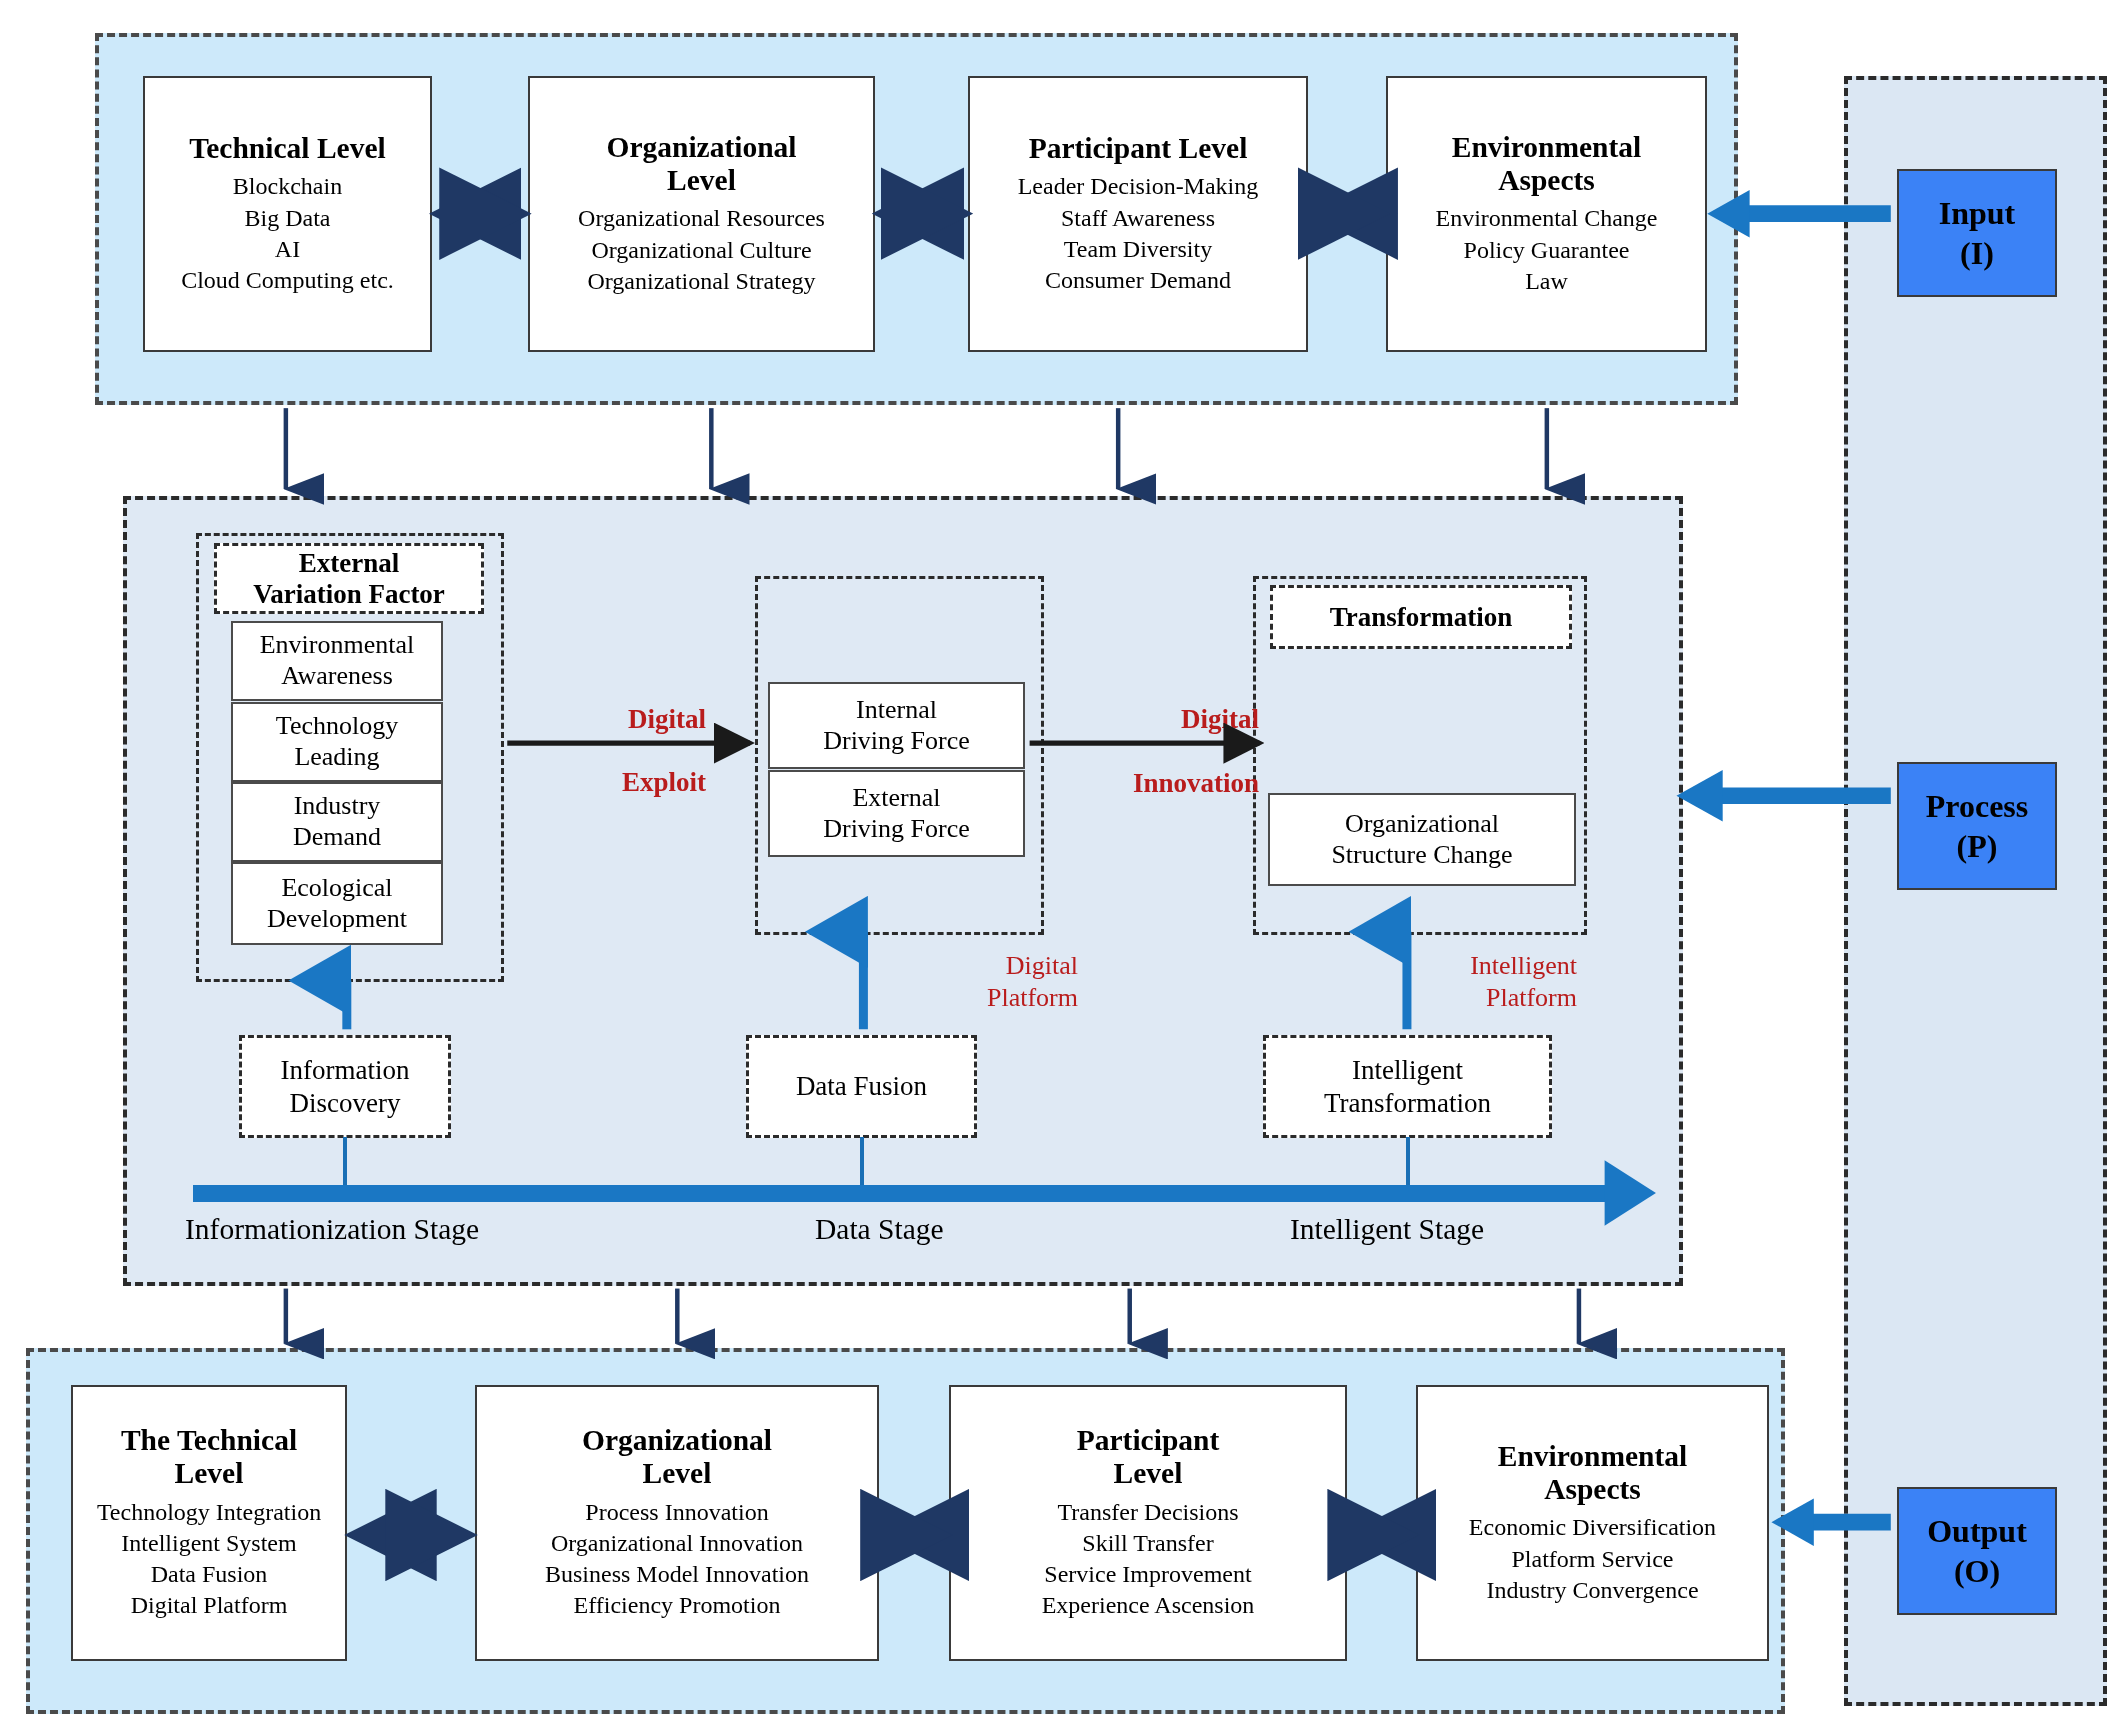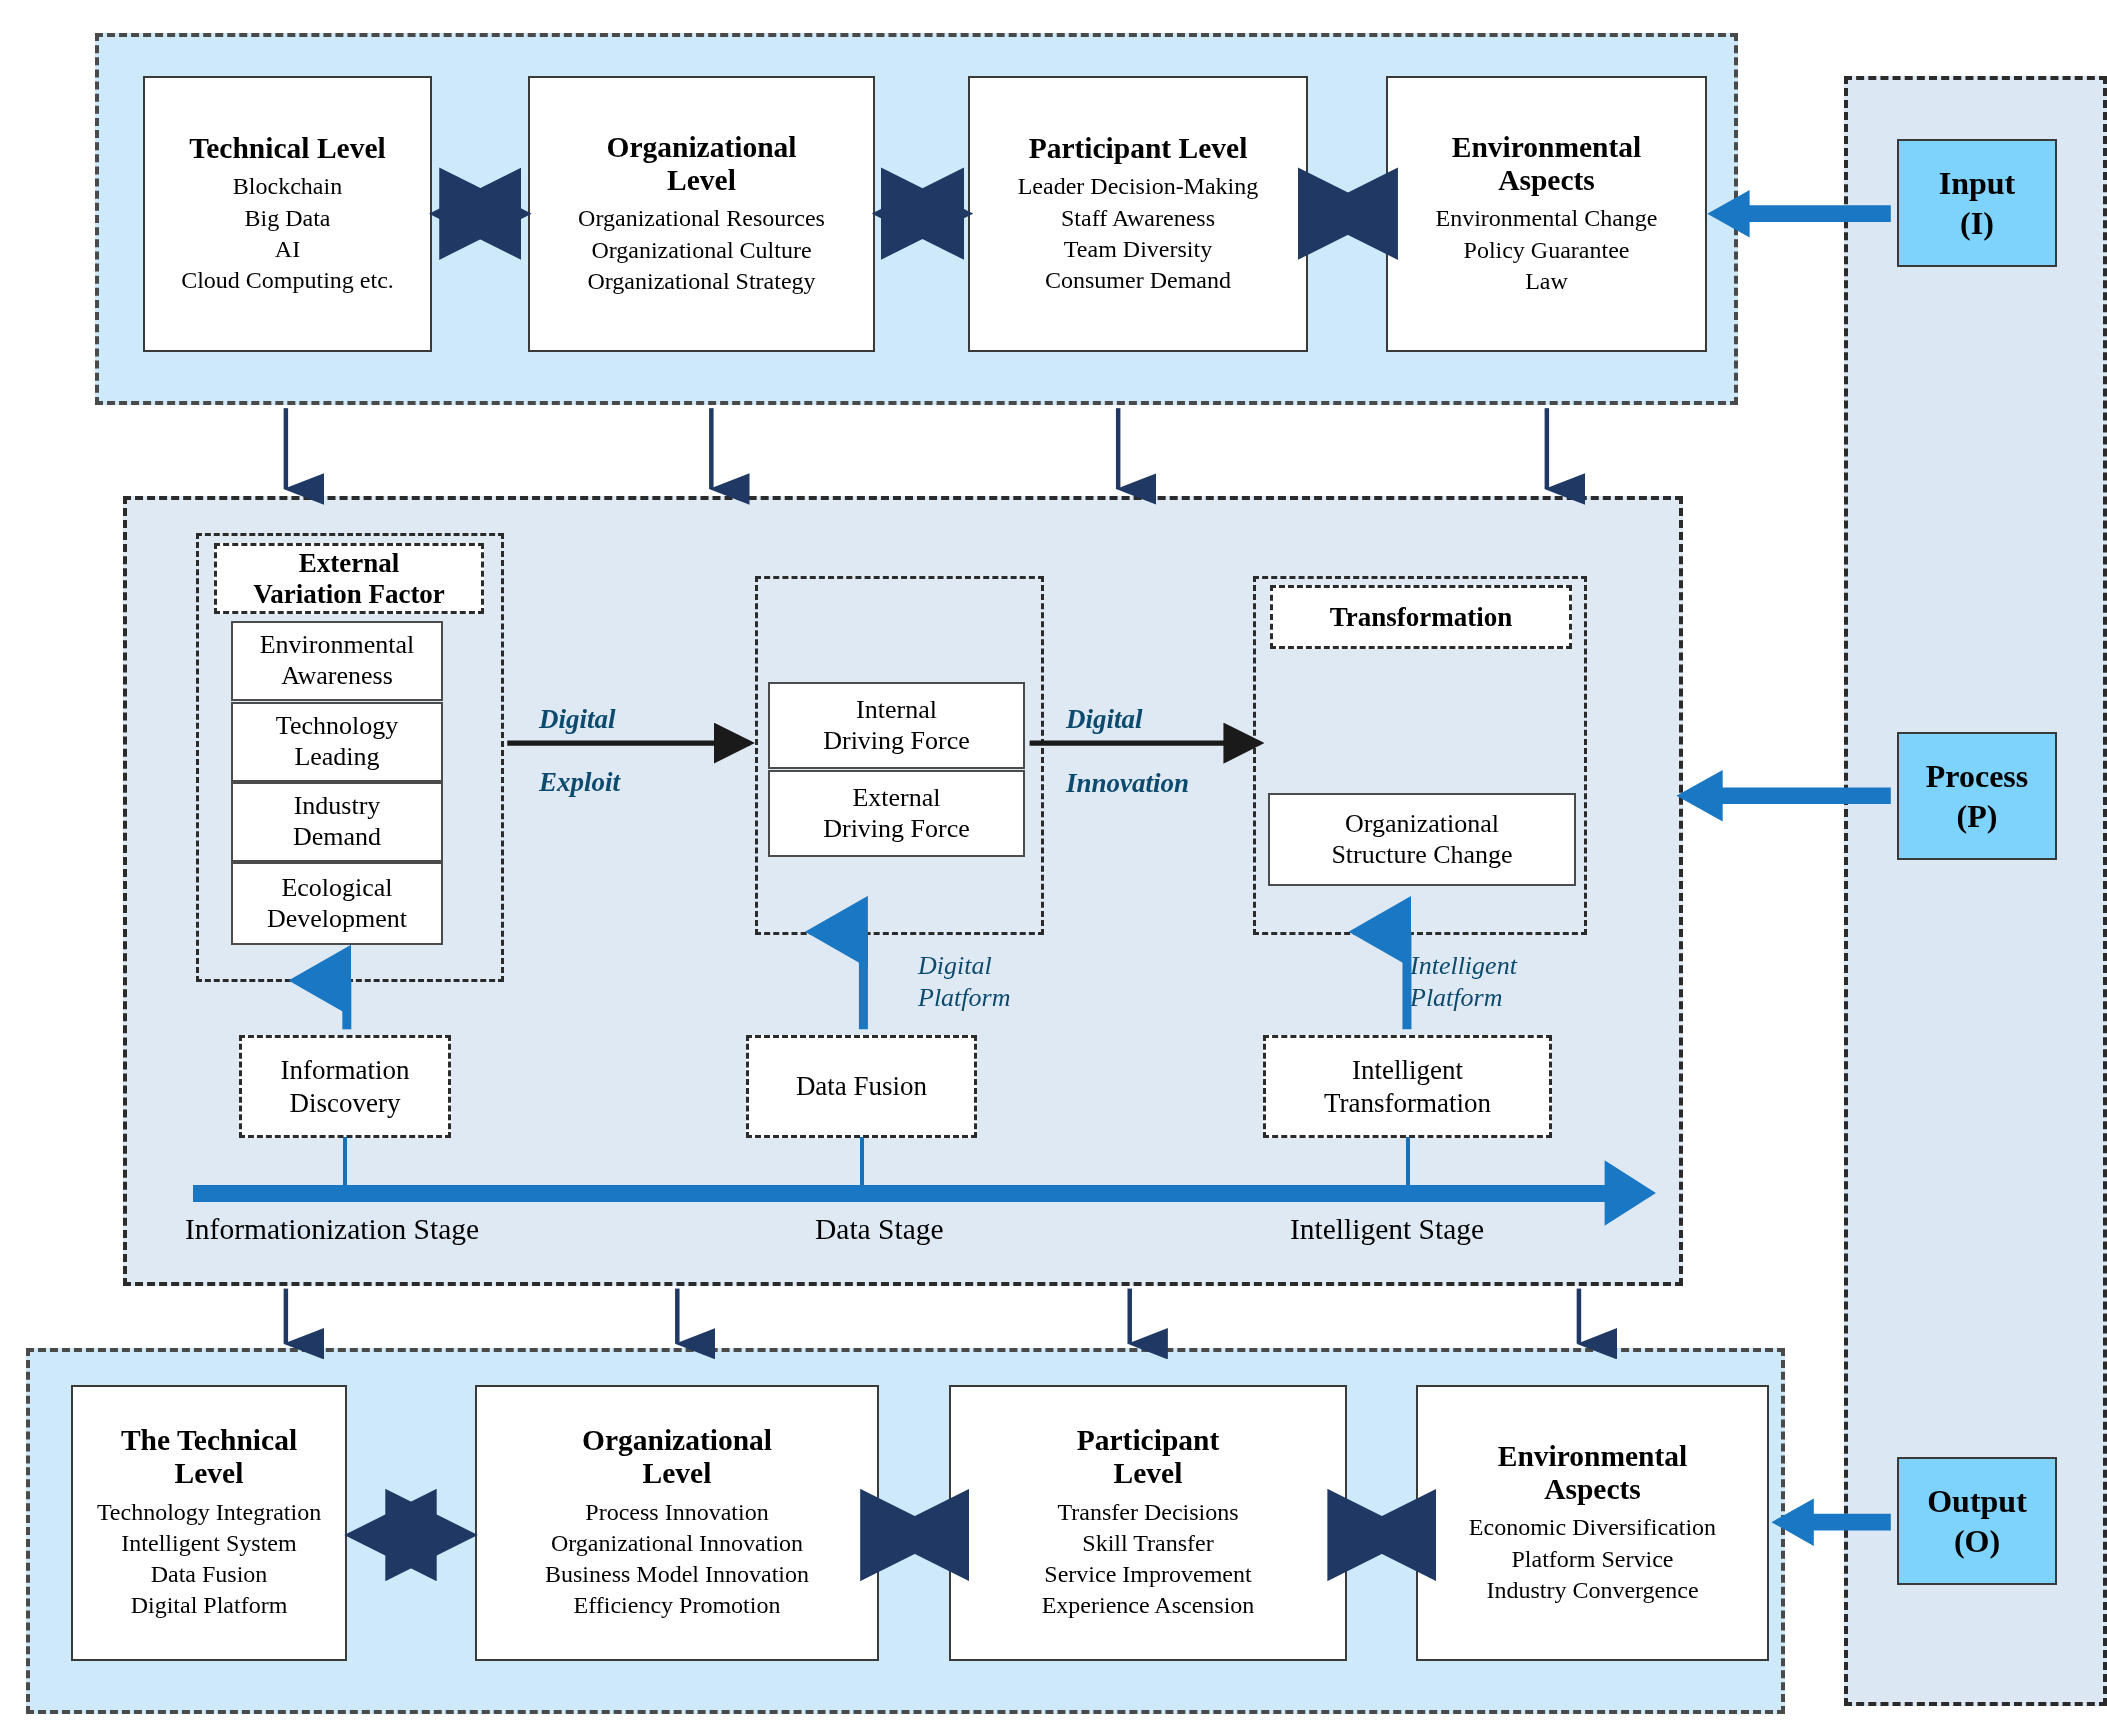--- a/index.html
+++ b/index.html
@@ -25,23 +25,23 @@
 
   .wbox{
     position:absolute;background:#ffffff;border:2.6px solid #3a3a3a;box-sizing:border-box;
     display:flex;flex-direction:column;align-items:center;justify-content:center;
     text-align:center;color:#000;
   }
   .wbox .ttl{font-weight:bold;font-size:29.5px;line-height:1.12;margin-bottom:6.4px;}
   .wbox .ln{font-size:24px;line-height:1.30;white-space:nowrap;}
 
   .ipo-box{
-    position:absolute;background:#7dd3fc;border:2.6px solid #3a3a3a;box-sizing:border-box;
+    position:absolute;background:#3b82f6;border:2.6px solid #3a3a3a;box-sizing:border-box;
     display:flex;flex-direction:column;align-items:center;justify-content:center;
-    font-weight:bold;font-size:32px;line-height:1.25;color:#000;text-align:center;
+    font-weight:bold;font-size:32px;line-height:1.25;color:#000;text-align:center;margin-top:30px;
   }
 
   
   .group{
     position:absolute;border:3.9px dashed #2b2b2b;background:#dfe9f4;box-sizing:border-box;
   }
   .ghead{
     position:absolute;background:#ffffff;border:3.2px dashed #2b2b2b;box-sizing:border-box;
     display:flex;align-items:center;justify-content:center;text-align:center;
     font-weight:bold;font-size:27px;line-height:1.12;color:#000;
@@ -50,21 +50,21 @@
     position:absolute;background:#ffffff;border:2.6px solid #4b4b4b;box-sizing:border-box;
     display:flex;align-items:center;justify-content:center;text-align:center;
     font-size:26px;line-height:1.18;color:#000;
   }
   .dbox{
     position:absolute;background:#ffffff;border:3.9px dashed #2b2b2b;box-sizing:border-box;
     display:flex;align-items:center;justify-content:center;text-align:center;
     font-size:27px;line-height:1.20;color:#000;
   }
 
-  .lbl{position:absolute;color:#0c4a6e;text-align:left;line-height:1.22;font-style:italic;}
+  .lbl{position:absolute;color:#b91c1c;text-align:right;line-height:1.22;}
   .lbl.b{font-weight:bold;font-size:27px;}
   .lbl.n{font-size:26px;}
   .stage-lbl{position:absolute;font-size:29.5px;color:#000;white-space:nowrap;}
 
   .timeline{position:absolute;background:#1a77c4;}
   .tick{position:absolute;background:#1a6fb5;width:3.9px;}
 
   svg.ov{position:absolute;left:0;top:0;width:2108px;height:1732px;pointer-events:none;overflow:visible;}
 </style>
 </head>

